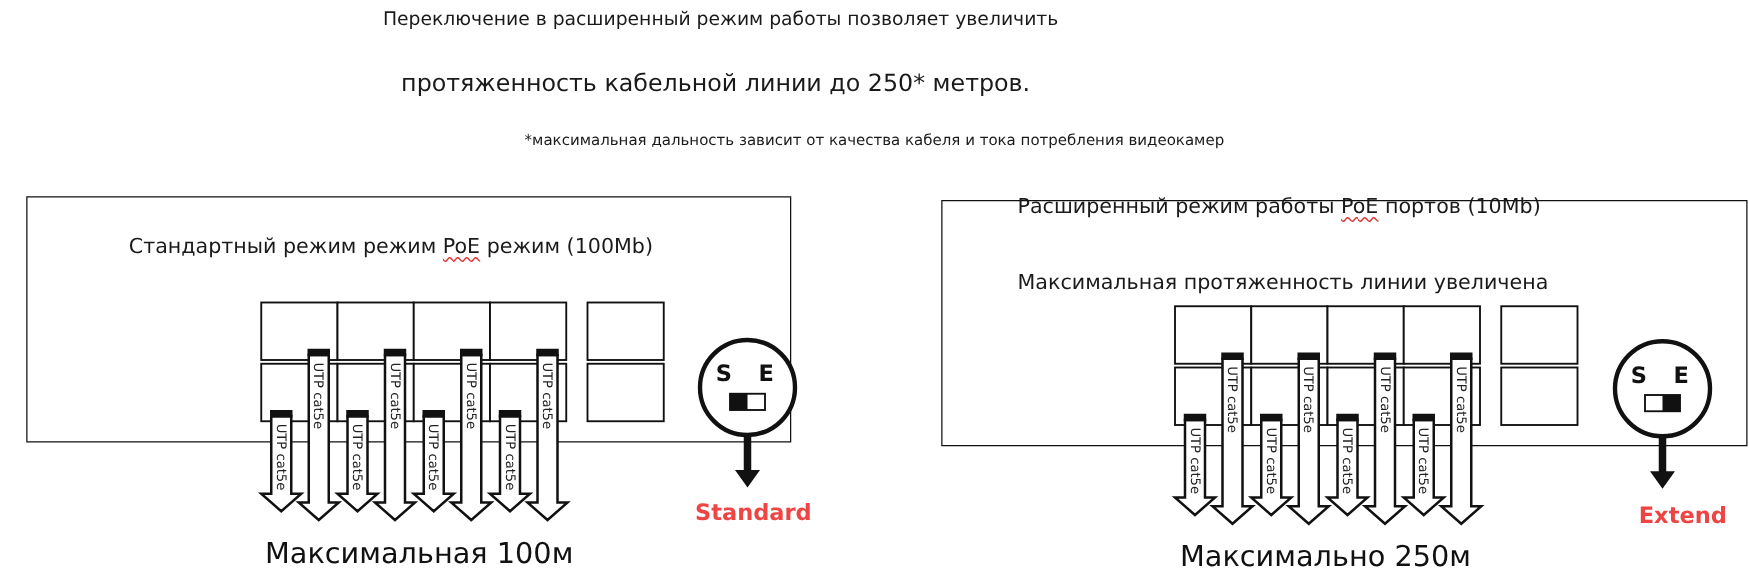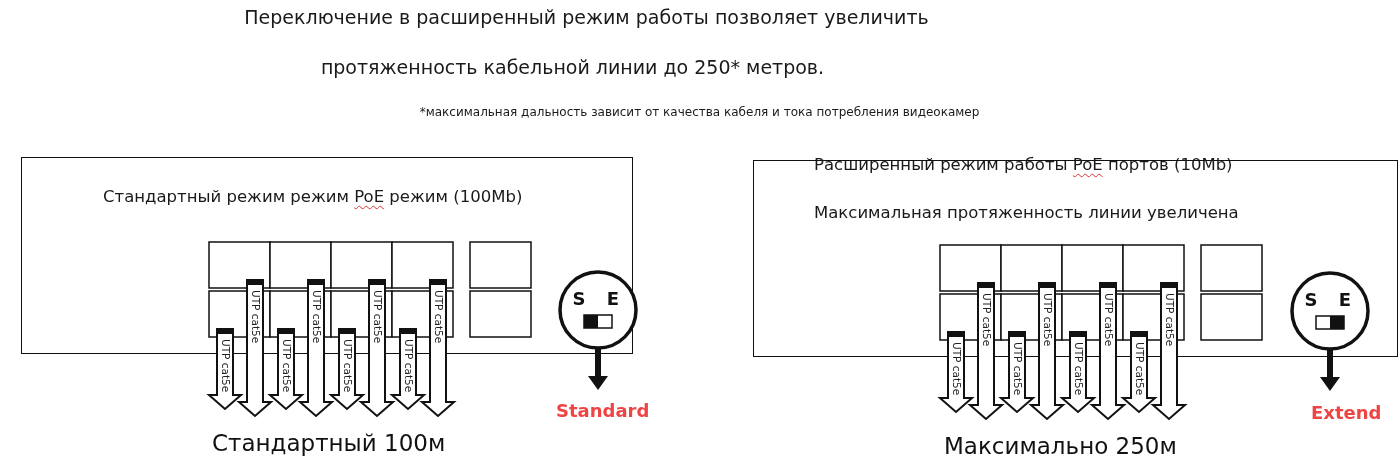--- a/index.html
+++ b/index.html
@@ -1,42 +1,42 @@
 <!DOCTYPE html>
 <html><head>
 <meta charset="utf-8">
 <style>
   html, body { margin: 0; padding: 0; background: #ffffff; }
   body { width: 1399px; height: 460px; position: relative; overflow: hidden; font-family: "DejaVu Sans", sans-serif; color: #111; }
   .abs { position: absolute; white-space: nowrap; }
-  .header-line1 { left: 10px; width: 1153px; top: 6px; text-align: center; font-size: 19px; color: #1a1a1a; }
+  .header-line1 { left: 0; width: 1153px; top: 6px; text-align: center; font-size: 15px; color: #1a1a1a; }
   .header-line2 { left: 0; width: 1145px; top: 56px; text-align: center; font-size: 19px; color: #1a1a1a; }
   .footnote { left: 0; width: 1399px; top: 105px; text-align: center; font-size: 12px; color: #1a1a1a; }
   .panel-box { position: absolute; border: 1.5px solid #111; box-sizing: border-box; background: transparent; }
   .panel-title { position: absolute; font-size: 16.5px; color: #1a1a1a; }
   .poe { text-decoration: underline wavy #d33; text-underline-offset: 3px; text-decoration-thickness: 1px; }
   .max-label { position: absolute; font-size: 23px; color: #111; }
   .mode-label { position: absolute; font-size: 18px; font-weight: bold; color: #ef4444; }
   svg { position: absolute; left: 0; top: 0; }
 </style>
 </head>
 <body>
 
 <div class="abs header-line1">Переключение в расширенный режим работы позволяет увеличить</div>
 <div class="abs header-line2">протяженность кабельной линии до 250* метров.</div>
 <div class="abs footnote">*максимальная дальность зависит от качества кабеля и тока потребления видеокамер</div>
 
 <div id="panels-root">
     <div class="panel-box" style="left: 21px; top: 157px; width: 612px; height: 197px;"></div>
     <div class="panel-title" style="left: 103px; top: 187px;"><span>Стандартный  режим режим </span><span class="poe">PoE</span><span> режим (100Mb)</span></div>
     <div class="mode-label" style="left: 556px; top: 400px;">Standard</div>
-    <div class="max-label" style="left: 212px; top: 430px;">Стандартный 100м</div>
+    <div class="max-label" style="left: 212px; top: 430px;">Максимальная 100м</div>
     <div class="panel-box" style="left: 753px; top: 160px; width: 645px; height: 197px;"></div>
     <div class="panel-title" style="left: 814px; top: 155px;"><span>Расширенный режим работы </span><span class="poe">PoE</span><span> портов (10Mb)</span></div>
-    <div class="panel-title" style="left: 814px; top: 203px;"><span>Максимальная протяженность линии увеличена</span></div>
+    <div class="panel-title" style="left: 814px; top: 216px;"><span>Максимальная протяженность линии увеличена</span></div>
     <div class="mode-label" style="left: 1311px; top: 402px;">Extend</div>
     <div class="max-label" style="left: 944px; top: 433px; text-align: right;">Максимально 250м</div>
     <svg width="1399" height="460">
       <g>
         <rect x="209" y="242" width="61" height="46" fill="#fff" stroke="#111111" stroke-width="1.5"></rect>
         <rect x="270" y="242" width="61" height="46" fill="#fff" stroke="#111111" stroke-width="1.5"></rect>
         <rect x="331" y="242" width="61" height="46" fill="#fff" stroke="#111111" stroke-width="1.5"></rect>
         <rect x="392" y="242" width="61" height="46" fill="#fff" stroke="#111111" stroke-width="1.5"></rect>
         <rect x="209" y="291" width="61" height="46" fill="#fff" stroke="#111111" stroke-width="1.5"></rect>
         <rect x="270" y="291" width="61" height="46" fill="#fff" stroke="#111111" stroke-width="1.5"></rect>

